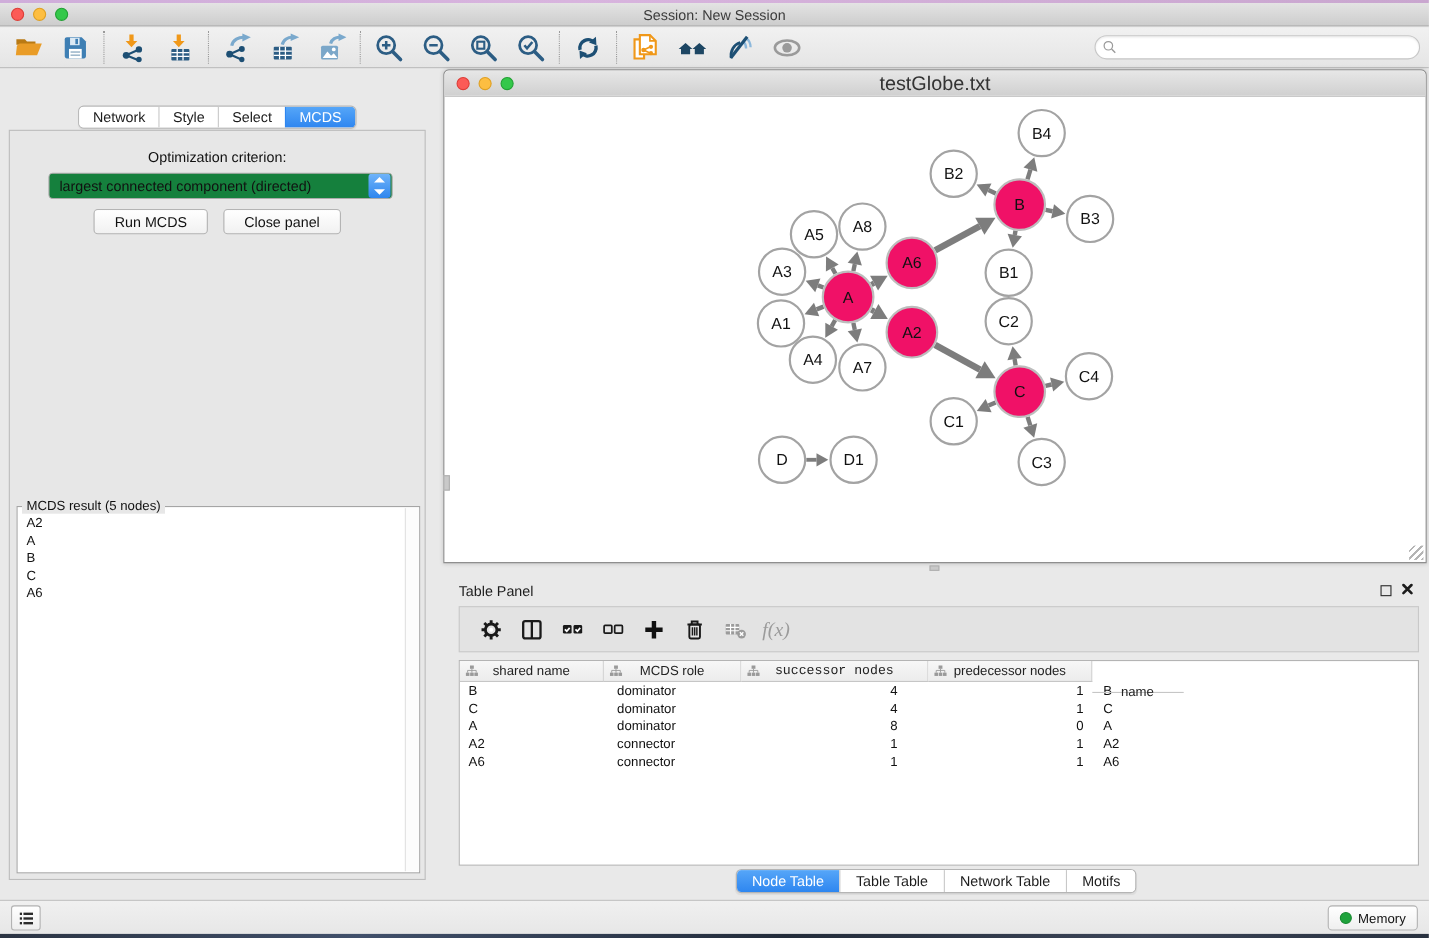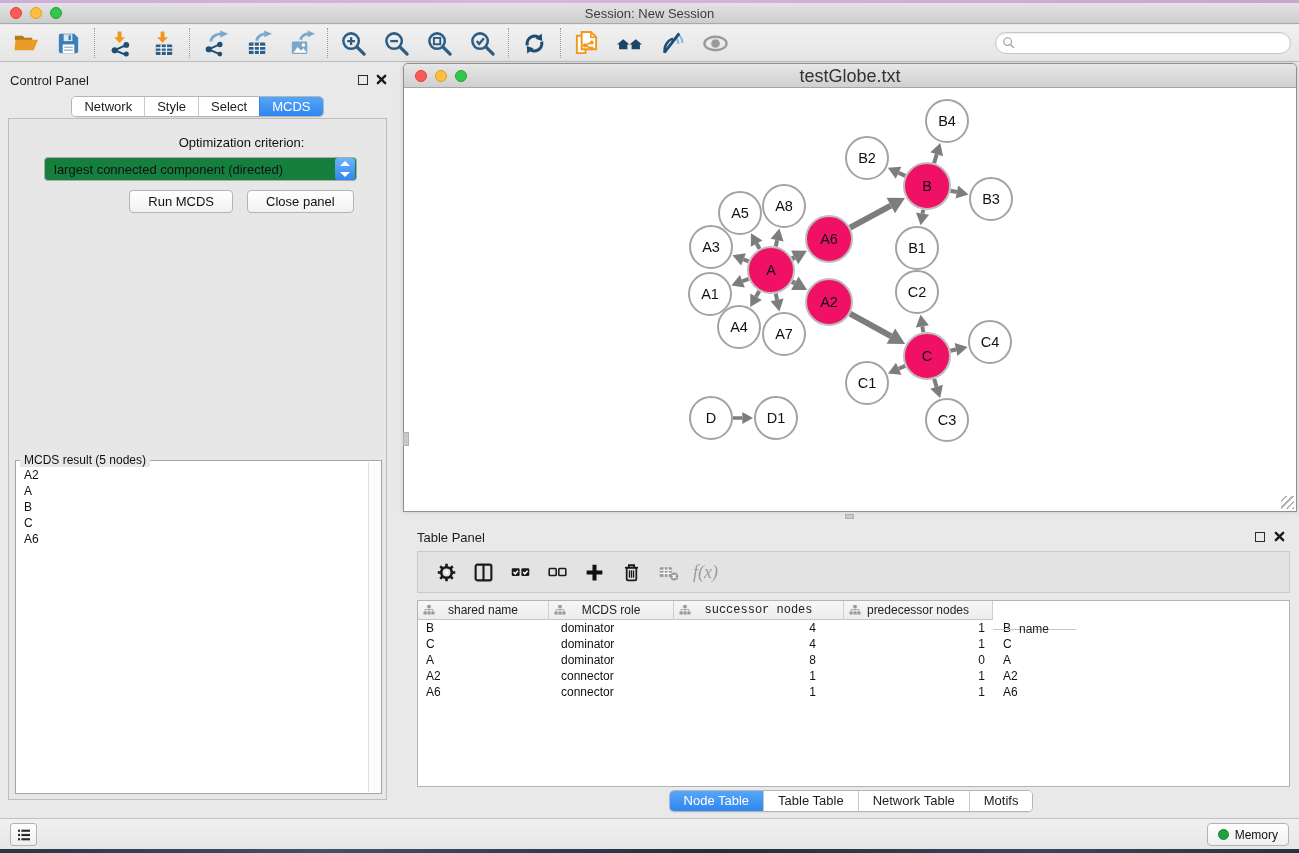--- a/index.html
+++ b/index.html
@@ -46,21 +46,21 @@
     border-left:1px solid #c8c8c8; background:#fff; cursor:default; white-space:nowrap; }
   .seg .segtab:first-child { border-left:none; }
   .seg .segtab.active { background:linear-gradient(#56a6f8,#2e86f0); color:#fff; border-left-color:#2e86f0;text-align:right; }
 
   
   .cpanel { position:absolute; left:4px; top:60px; width:387px; height:752px; }
   .cp-head { position:absolute; left:6px; top:8px; right:4px; display:flex; align-items:center; }
   .cp-head .pbtns { margin-left:auto; display:flex; gap:8px; align-items:center; }
   .cp-tabs { position:absolute; left:0; top:33px; width:100%; text-align:center; }
   .cp-content { position:absolute; left:4px; top:55px; width:379px; height:682px;
-    border:1px solid #bdbdbd; background:#e7e7e7;padding-left:44px; }
+    border:1px solid #bdbdbd; background:#e7e7e7; }
   .optlabel { position:absolute; top:16px; width:100%; text-align:center; font-size:13px; color:#111; }
   .combo { position:absolute; left:35px; top:38px; width:313px; height:24px; background:#15803d;
     border:1px solid #ababab; border-radius:4px; display:flex; align-items:center; overflow:hidden;justify-content:space-between; }
   .combo-text { flex:1; font-size:13px; padding-left:9px; color:#111; white-space:nowrap; }
   .combo-arrows { width:20px; height:22px; margin:0 1px; border-radius:3px;
     background:linear-gradient(#6fb4fa,#2f86ee); position:relative; }
   .combo-arrows i { position:absolute; left:5px; width:0; height:0; border-left:5px solid transparent; border-right:5px solid transparent; }
   .combo-arrows .up { top:3px; border-bottom:5px solid #fff; }
   .combo-arrows .dn { bottom:3px; border-top:5px solid #fff; }
   .btnrow { position:absolute; top:71px; width:100%; display:flex; justify-content:center; gap:14px; }
@@ -277,29 +277,20 @@
       <div class="search">
         <svg viewBox="0 0 20 20">
             <circle cx="8" cy="8" r="5.5" fill="none" stroke="#9a9a9a" stroke-width="1.6"></circle>
             <line x1="12.2" y1="12.2" x2="17" y2="17" stroke="#9a9a9a" stroke-width="1.8"></line>
           </svg>
         <input type="text" value="" style="">
       </div>
     </div>
 
     <div class="cpanel">
-      <div class="cp-head">
-        <span class="phead-title">Control Panel</span>
-        <span class="pbtns">
-          <span class="float-btn"></span>
-          <span class="close-x"><svg viewBox="0 0 12 12">
-                <path d="M2 2l8 8M10 2l-8 8" stroke="#1c1c1c" stroke-width="2.6" stroke-linecap="round"></path>
-              </svg></span>
-        </span>
-      </div>
       <div class="cp-tabs" id="cp-tabs"><div class="seg">
             <div class="segtab">Network</div>
             <div class="segtab">Style</div>
             <div class="segtab">Select</div>
             <div class="segtab active">MCDS</div>
           </div></div>
       <div class="cp-content">
         <div class="optlabel">Optimization criterion:</div>
         <div class="combo">
           <span class="combo-text">largest connected component (directed)</span>

